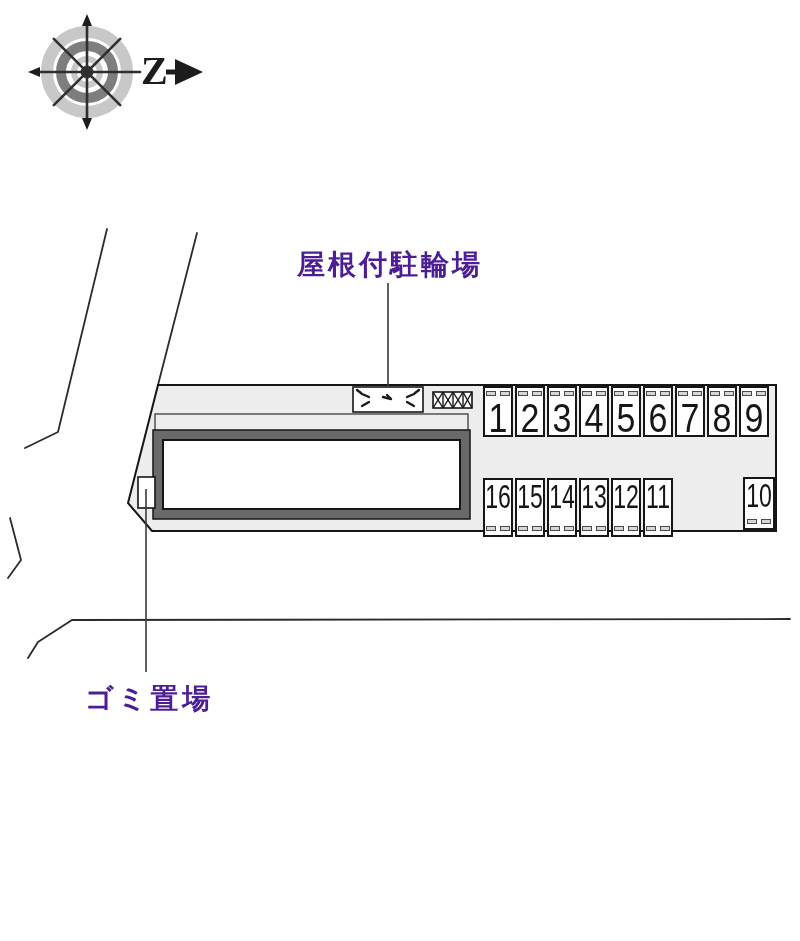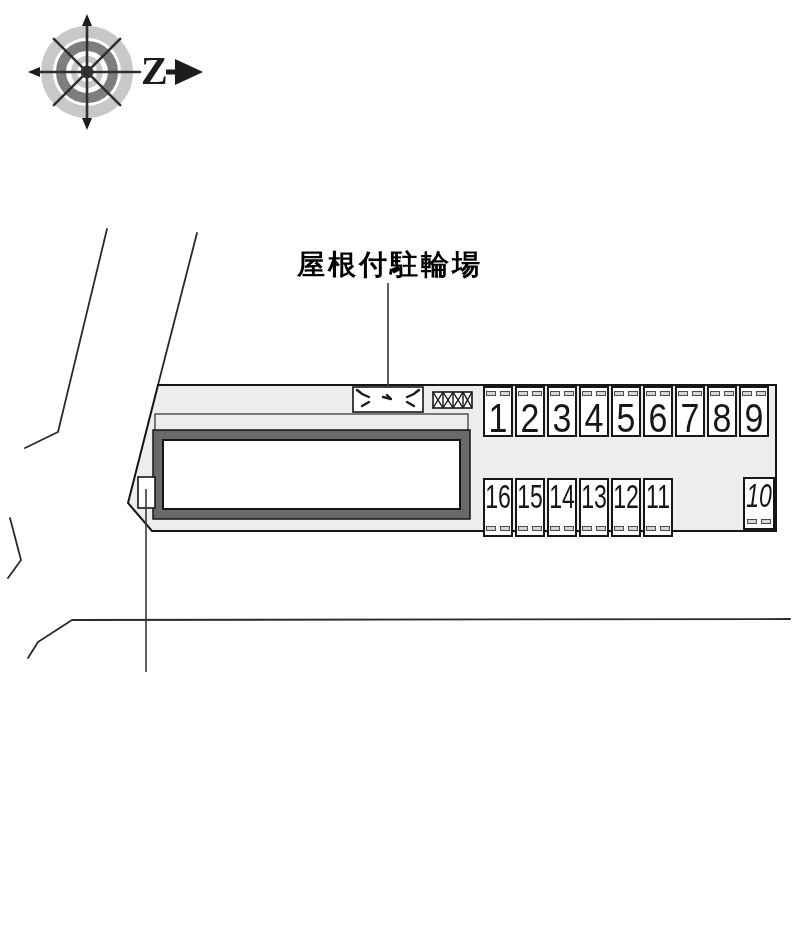--- a/index.html
+++ b/index.html
@@ -3,40 +3,40 @@
 <meta charset="utf-8">
 <style>
   html,body{margin:0;padding:0;}
   body{
     width:800px;height:941px;position:relative;background:#ffffff;
     font-family:"Liberation Sans","DejaVu Sans",sans-serif;overflow:hidden;
   }
   .stage{position:absolute;inset:0;}
   svg{position:absolute;left:0;top:0;}
   .jp-label{
-    position:absolute;color:#000000;font-size:28px;font-weight:600;
+    position:absolute;color:#4c1d95;font-size:28px;font-weight:600;
     white-space:nowrap;font-family:"Liberation Sans","DejaVu Sans",sans-serif;
   }
   #label-bicycle{left:297px;top:246px;letter-spacing:3px;}
   #label-garbage{left:85px;top:680px;letter-spacing:4px;}
   #compass-z{
     position:absolute;left:141px;top:48px;font-family:"Liberation Serif","DejaVu Serif",serif;
     font-weight:bold;font-size:40px;color:#1c1c1c;line-height:1.15;
   }
   .row{position:absolute;display:flex;gap:2px;}
   #row-top{left:483px;top:386px;}
   #row-bottom{left:483px;top:478px;}
   .space{
     position:relative;width:30px;background:#ffffff;border:2px solid #161616;
     box-sizing:border-box;
   }
   .space.top{height:51px;}
   .space.bot{height:59px;}
   #space-10{position:absolute;left:743px;top:477px;width:32px;height:53px;
-    background:#fff;border:2px solid #161616;box-sizing:border-box;font-style:italic;}
+    background:#fff;border:2px solid #161616;box-sizing:border-box;}
   .num{
     position:absolute;left:50%;line-height:1;color:#161616;
     font-family:"Liberation Sans","DejaVu Sans",sans-serif;white-space:nowrap;
   }
   .space.top .num{bottom:-3px;font-size:40px;transform:translateX(-50%) scaleX(0.85);}
   .space.bot .num,#space-10 .num{top:-1px;font-size:34px;transform:translateX(-50%) scaleX(0.68);}
   .dashes{position:absolute;left:50%;transform:translateX(-50%);display:flex;gap:4px;}
   .space.top .dashes{top:3px;}
   .space.bot .dashes,#space-10 .dashes{bottom:4px;}
   .dash{width:8px;height:3px;background:#d6d6d6;border:1px solid #4a4a4a;box-sizing:content-box;}
@@ -114,20 +114,21 @@
       <polygon points="64,20 69,8 74,20"></polygon>
       <polygon points="64,112 69,124 74,112"></polygon>
       <polygon points="22,61 10,66 22,71"></polygon>
       <rect x="148" y="63.5" width="11" height="5"></rect>
       <polygon points="157,53 185,66 157,79"></polygon>
     </g>
   </svg>
   <div id="compass-z">Z</div>
 
   <div class="jp-label" id="label-bicycle">屋根付駐輪場</div>
+  <div class="jp-label" id="label-garbage">ゴミ置場</div>
 
   <div class="row" id="row-top">
     <div class="space top">
       <div class="dashes">
           <span class="dash"></span>
           <span class="dash"></span>
         </div>
       <div class="num">1</div>
     </div>
     <div class="space top">

